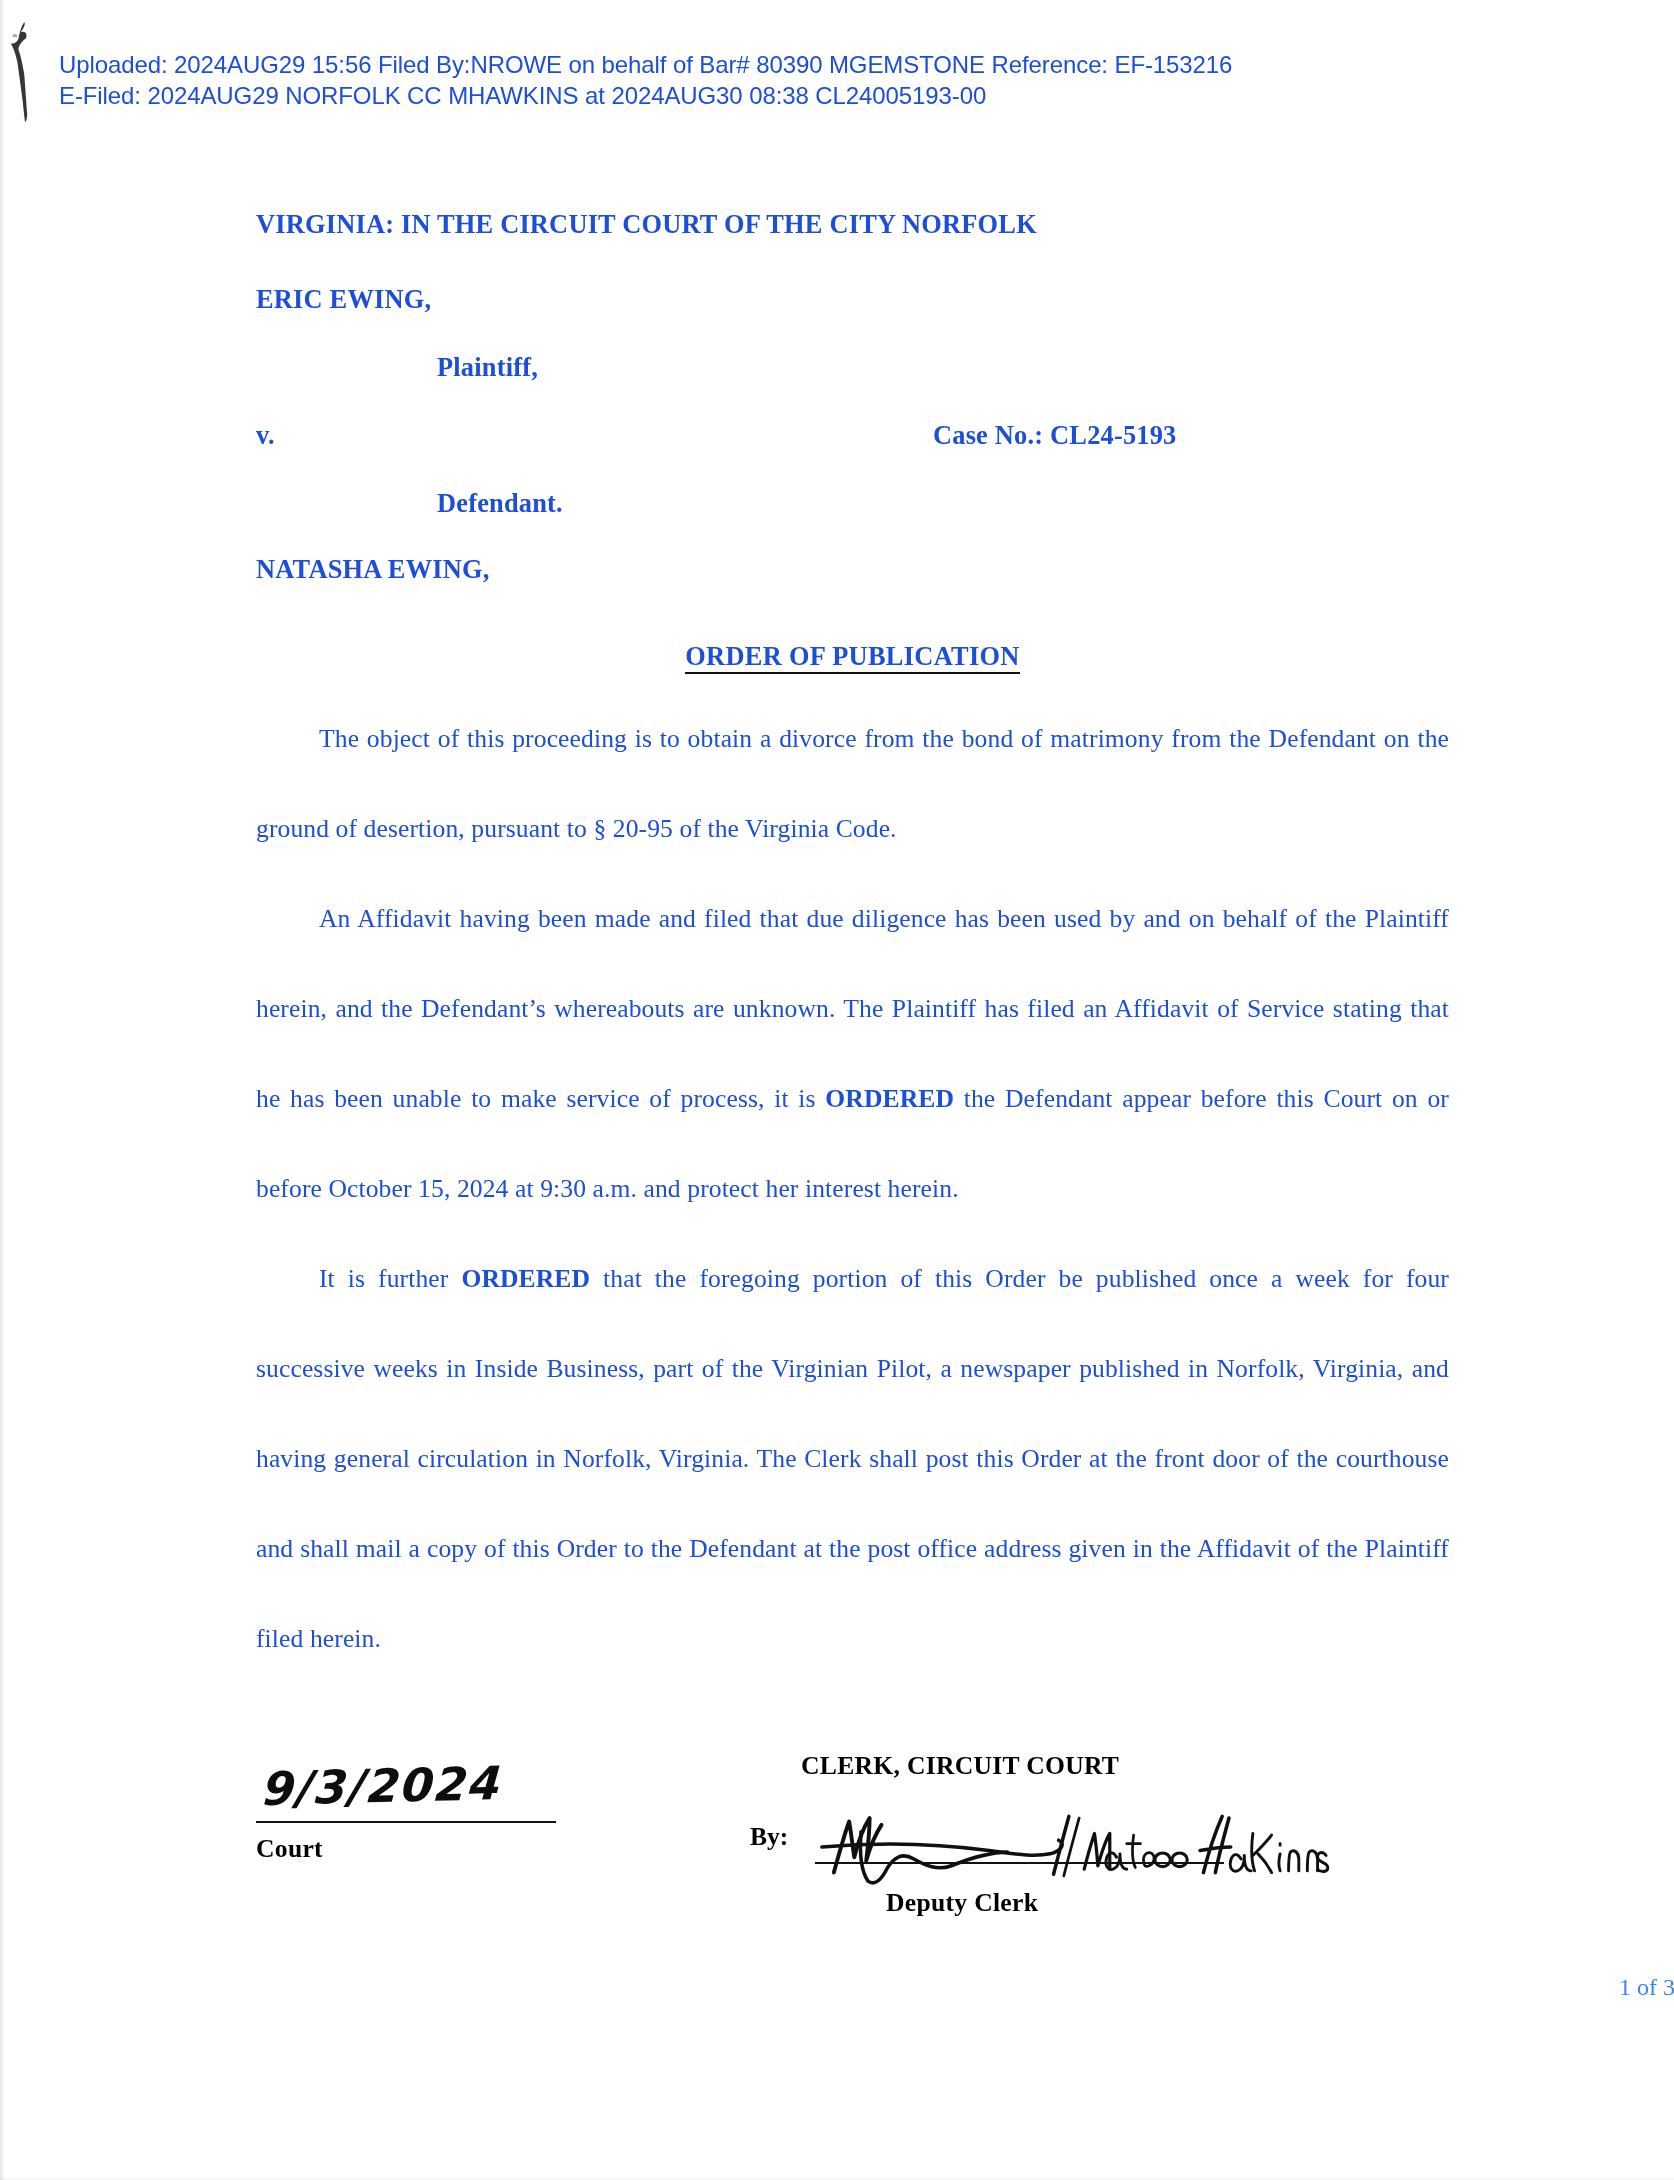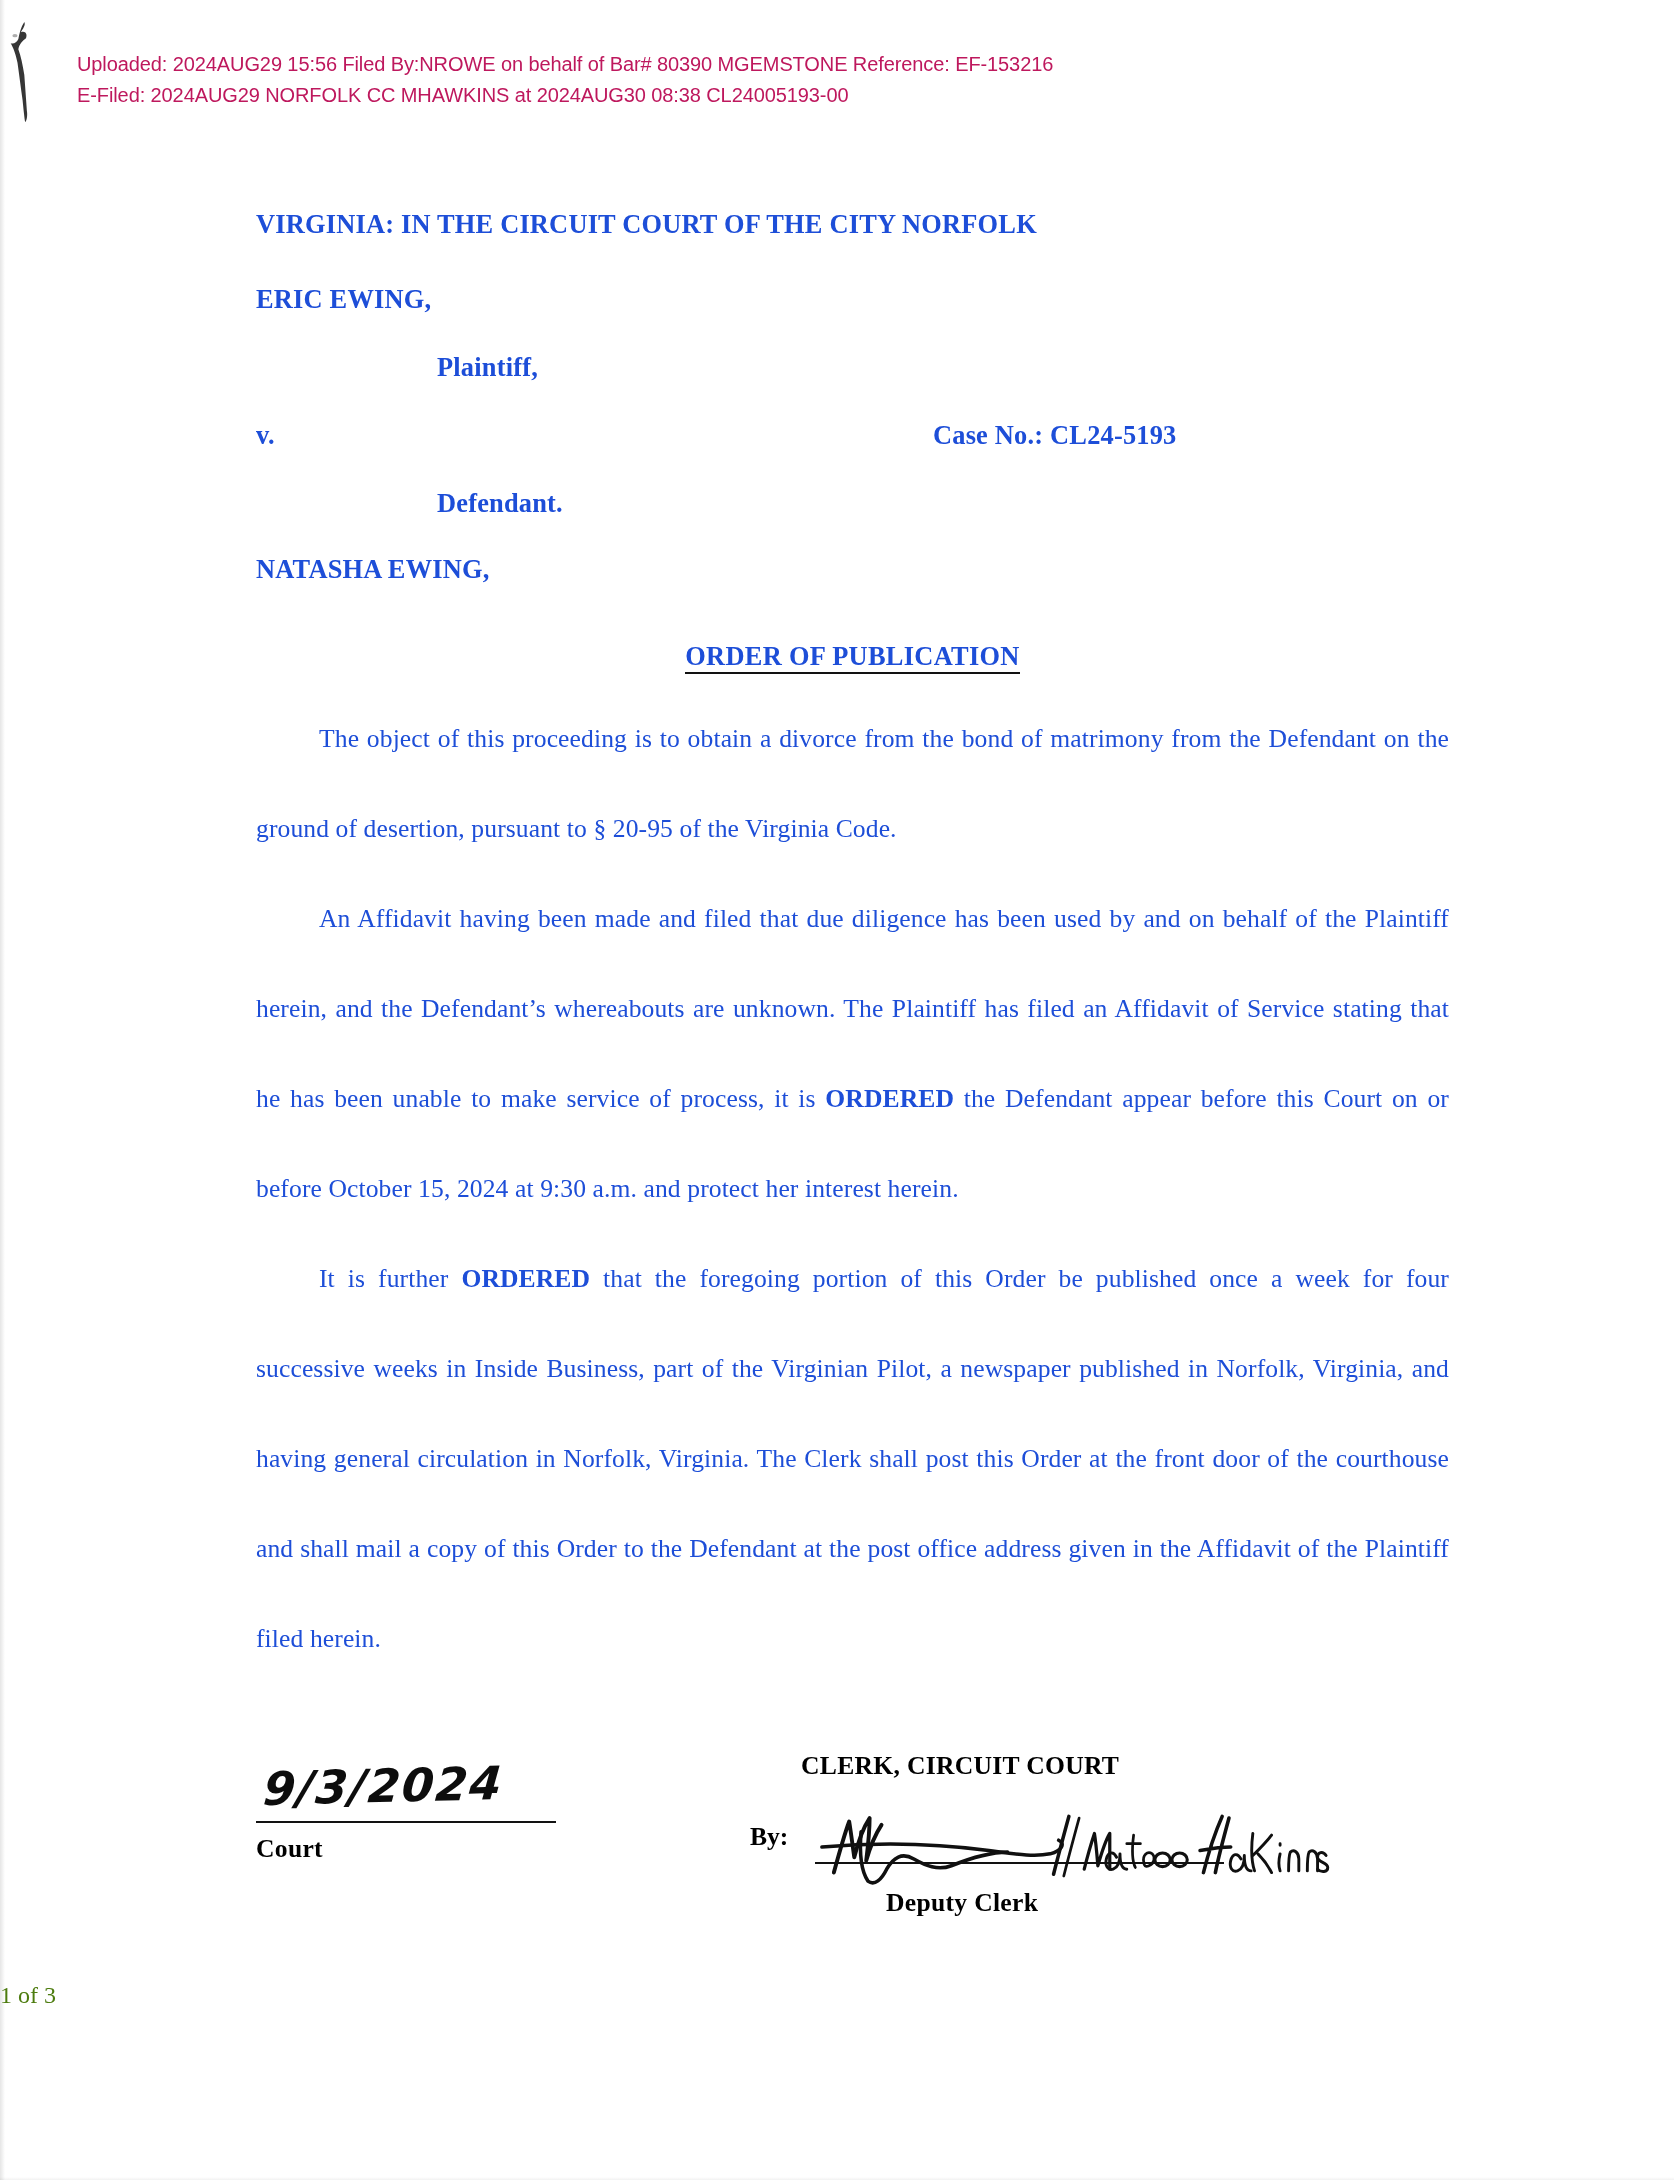--- a/index.html
+++ b/index.html
@@ -40,26 +40,26 @@
     position: absolute;
     left: 0; bottom: 0;
     width: 100%; height: 4.3px;
     background: linear-gradient(to top, rgba(0,0,0,0.07), rgba(0,0,0,0));
     pointer-events: none;
   }
 
   
   .efile-stamp {
     position: absolute;
-    left: 77px;
+    left: 59px;
     top: 49px;
     font-family: "Liberation Sans", "DejaVu Sans", sans-serif;
-    font-size: 20px;
+    font-size: 24px;
     line-height: 31px;
-    color: #be185d;
+    color: #1d4ed8;
     letter-spacing: -0.1px;
     white-space: nowrap;
   }
   .efile-stamp div { white-space: nowrap; }
 
   
   .doc {
     position: absolute;
     left: 256px;
     top: 209px;
@@ -208,24 +208,23 @@
     letter-spacing: 0.3px;
     margin-left: 153px;
     margin-top: 15.3px;
   }
 
   .page-footer {
     position: absolute;
     left: 0;
     top: 1974px;
     width: 1675px;
-    text-align: left;
+    text-align: right;
     font-size: 24px;
-    color: #4d7c0f;
-    margin-top: 8px;
+    color: #3b82f6;
   }
 </style>
 </head>
 <body>
 
 <div class="page">
 
   <div class="edge-shadow-left"></div>
   <div class="edge-shadow-bottom"></div>
 

